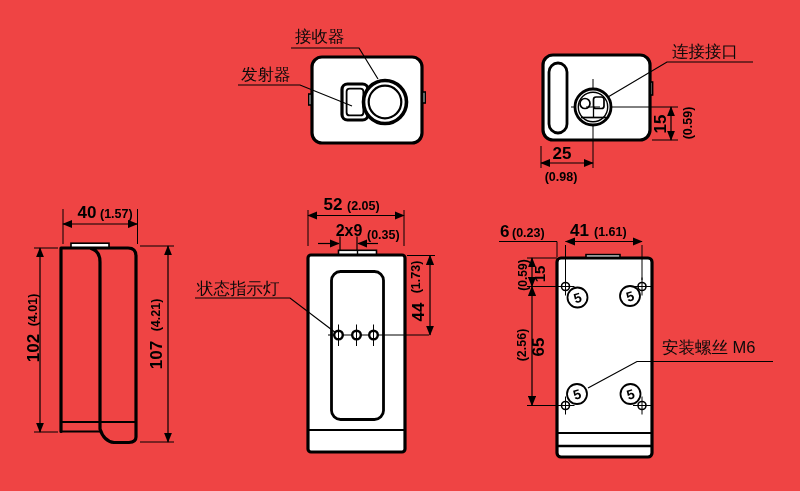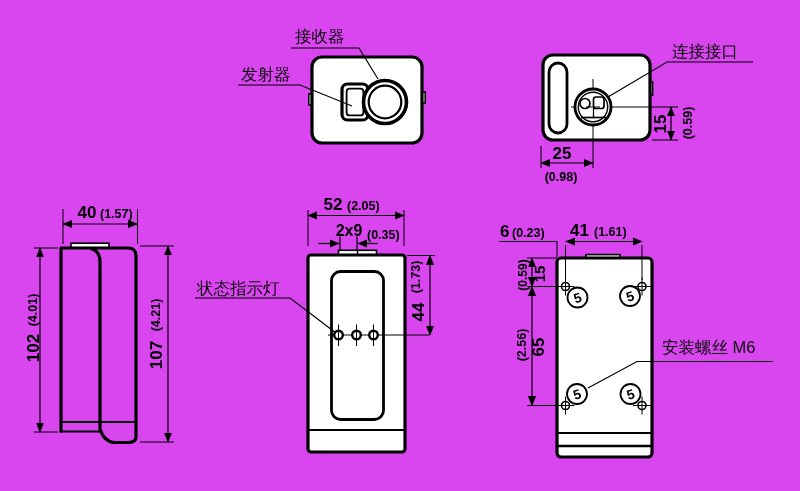--- a/index.html
+++ b/index.html
@@ -1,16 +1,16 @@
 <!DOCTYPE html>
 <html><head>
 <meta charset="utf-8">
 <style>
   html,body{margin:0;padding:0;background:#ffffff;}
-  #stage{position:relative;width:800px;height:491px;background:#d946ef;overflow:hidden;
+  #stage{position:relative;width:800px;height:491px;background:#ef4444;overflow:hidden;
          font-family:"Liberation Sans",sans-serif;}
   svg{display:block;}
   .outline{fill:none;stroke:#000;stroke-width:3.2;stroke-linejoin:round;stroke-linecap:round;}
   .outline-w{fill:#fff;stroke:#000;stroke-width:3.2;stroke-linejoin:round;}
   .mid{fill:none;stroke:#000;stroke-width:2.2;stroke-linecap:round;}
   .inner{fill:#fff;stroke:#000;stroke-width:1.6;}
   .dim{fill:none;stroke:#000;stroke-width:1.2;}
   .thin{fill:none;stroke:#000;stroke-width:1;}
   .t-big{font-family:"Liberation Sans",sans-serif;font-weight:bold;font-size:17px;fill:#000;}
   .t-med{font-family:"Liberation Sans",sans-serif;font-weight:bold;font-size:15px;fill:#000;}

